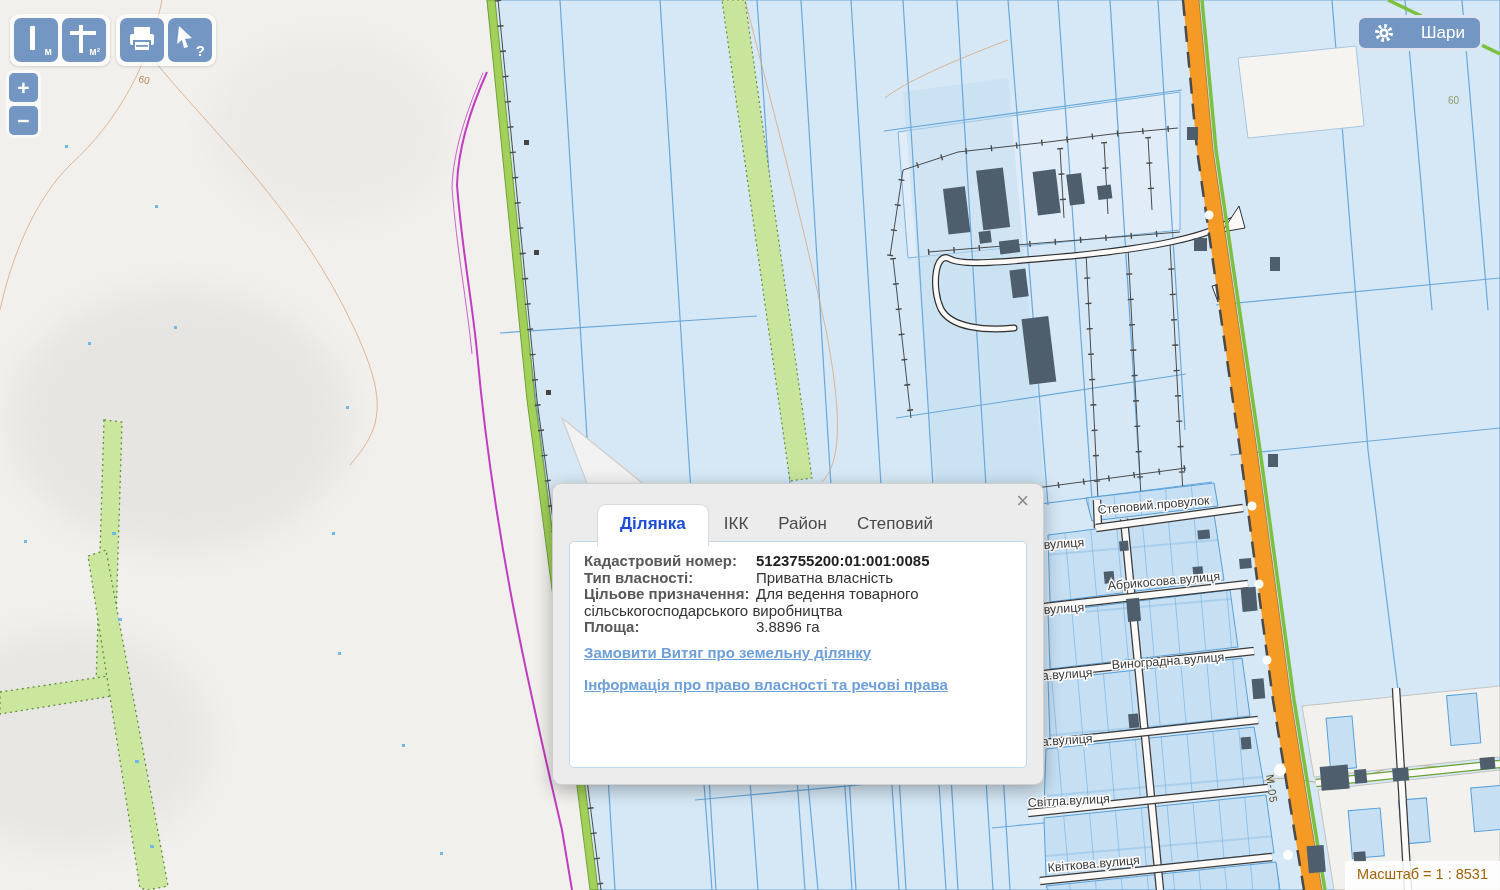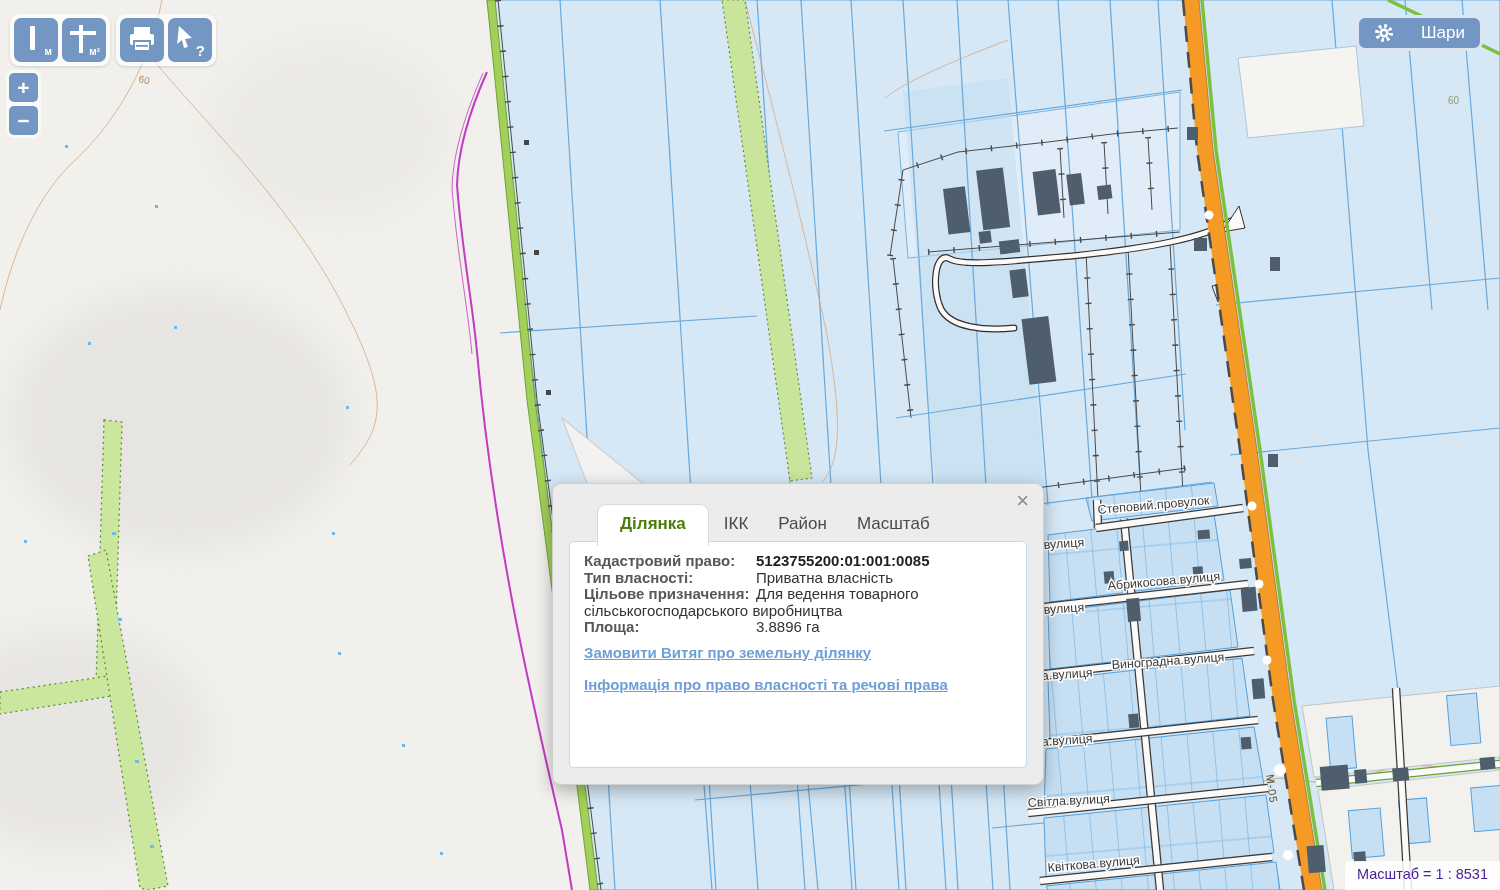--- a/index.html
+++ b/index.html
@@ -44,32 +44,32 @@
   .marea-h{position:absolute;left:8px;top:13px;width:26px;height:4px;background:#fff;}
   .zoom-ctrl{position:absolute;left:6px;top:70px;display:flex;flex-direction:column;gap:4px;
              background:rgba(255,255,255,.6);padding:3px;border-radius:8px;z-index:10;}
   .zoom-btn{width:29px;height:29px;background:#7396C3;color:#fff;border:none;border-radius:5px;
             font-family:"Liberation Sans",sans-serif;font-size:21px;font-weight:bold;line-height:26px;
             cursor:pointer;padding:0;}
   .layers-btn{position:absolute;right:17px;top:15px;height:36px;display:flex;align-items:center;gap:27px;
               background:#7396C3;border:3px solid rgba(255,255,255,.75);border-radius:9px;
               padding:0 15px;color:#fff;font-size:17px;z-index:10;cursor:pointer;}
   .scale{position:absolute;right:0;bottom:0;background:rgba(255,255,255,.85);
-         padding:5px 12px 8px;font-size:14.5px;color:#4c1d95;z-index:10;border-top-left-radius:4px;}
+         padding:5px 12px 8px;font-size:14.5px;color:#a16207;z-index:10;border-top-left-radius:4px;}
 
   
   .popup-tail{position:absolute;left:546px;top:416px;z-index:5;}
   .popup{position:absolute;left:552px;top:483px;width:490px;height:300px;background:#ECECEC;
          border:1px solid #CFCFCF;border-radius:9px;box-shadow:0 5px 18px rgba(0,0,0,.3);z-index:6;}
   .popup .close{position:absolute;right:14px;top:6px;font-size:22px;color:#8A8A8A;cursor:pointer;
                 line-height:22px;}
   .tabs{position:absolute;left:44px;top:20px;display:flex;align-items:flex-end;z-index:2;}
   .tab{font-size:17px;color:#4A4A4A;padding:9px 15px 10px;cursor:pointer;white-space:nowrap;}
   .tab.active{background:#fff;border:1px solid #D9D9D9;border-bottom:none;border-radius:9px 9px 0 0;
-              font-weight:bold;color:#4d7c0f;padding:9px 22px 12px;margin-bottom:-2px;}
+              font-weight:bold;color:#1d4ed8;padding:9px 22px 12px;margin-bottom:-2px;}
   .pcontent{position:absolute;left:16px;right:16px;top:57px;bottom:16px;background:#fff;
             border:1px solid #BFD9EE;border-radius:5px;padding:11px 14px;z-index:1;overflow:hidden;}
   .row{font-size:15px;line-height:16.5px;color:#333;}
   .row .lbl{display:inline-block;min-width:172px;font-weight:bold;color:#585858;}
   .row .val{color:#333;}
   .row .val.bold{font-weight:bold;color:#1F1F1F;text-align:right;}
   .links{margin-top:8px;}
   .plink{display:block;margin-bottom:15px;color:#6F9FD8;font-weight:bold;font-size:15px;
          text-decoration:underline;cursor:pointer;}
 </style>
@@ -363,25 +363,25 @@
   <svg class="popup-tail" width="110" height="72">
     <polygon points="16,2 100,70 42,70" fill="#F2F2F2" stroke="#CFCFCF" stroke-width="1.2"></polygon>
   </svg>
 
   <div class="popup">
     <span class="close">×</span>
     <div class="tabs">
       <span class="tab active">Ділянка</span>
       <span class="tab">ІКК</span>
       <span class="tab">Район</span>
-      <span class="tab">Масштаб</span>
+      <span class="tab">Степовий</span>
     </div>
     <div class="pcontent">
       <div class="row">
-        <span class="lbl">Кадастровий право:</span><span class="val bold">5123755200:01:001:0085</span>
+        <span class="lbl">Кадастровий номер:</span><span class="val bold">5123755200:01:001:0085</span>
       </div>
       <div class="row">
         <span class="lbl">Тип власності:</span><span class="val">Приватна власність</span>
       </div>
       <div class="row">
         <span class="lbl">Цільове призначення:</span><span class="val">Для ведення товарного сільськогосподарського виробництва</span>
       </div>
       <div class="row">
         <span class="lbl">Площа:</span><span class="val">3.8896 га</span>
       </div>

